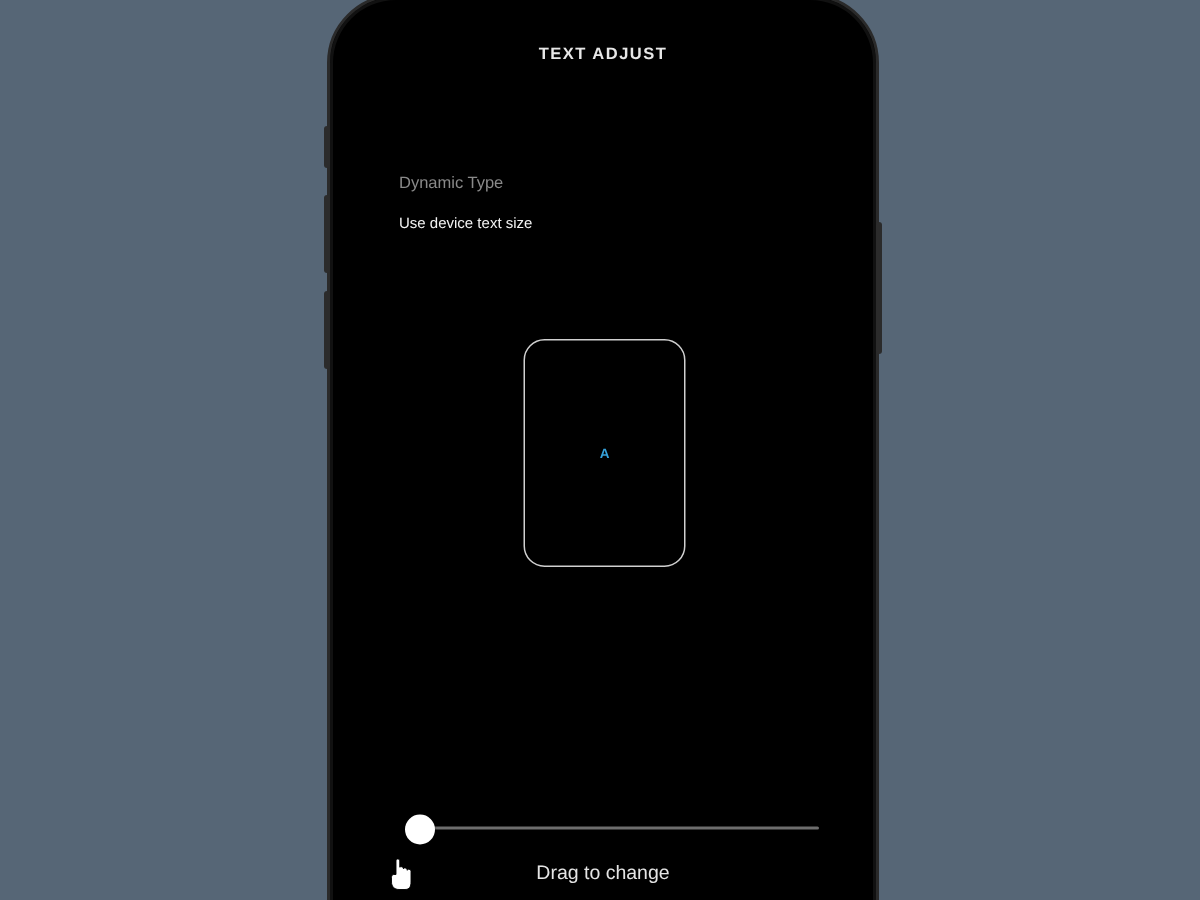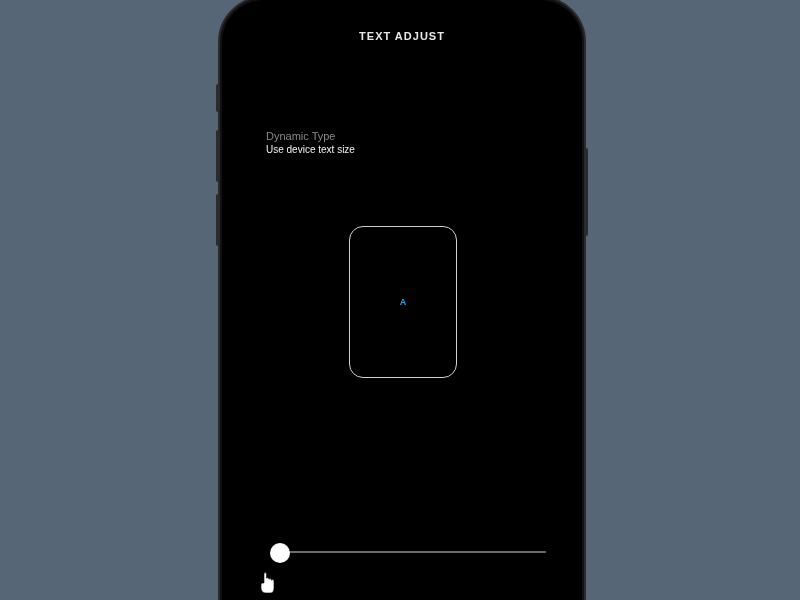--- a/index.html
+++ b/index.html
@@ -13,21 +13,21 @@
   .side-btn{position:absolute;background:#2b2b2b;border-radius:3px;}
   .sb-left-1{left:-4px;top:86px;width:4px;height:28px;}
   .sb-left-2{left:-4px;top:132px;width:4px;height:52px;}
   .sb-left-3{left:-4px;top:196px;width:4px;height:52px;}
   .sb-right{right:-4px;top:150px;width:4px;height:88px;}
 
   .title{position:absolute;top:20px;left:0;right:0;text-align:center;
     font-size:11px;letter-spacing:1px;font-weight:600;color:#e7e7e7;}
 
   .section-label{position:absolute;left:34px;top:106px;font-size:11px;
-    color:#8a8a8a;margin-top:14px;}
+    color:#8a8a8a;}
   .setting-title{position:absolute;left:34px;top:134px;font-size:10px;
     color:#f2f2f2;}
 
   .preview-card{position:absolute;left:117px;top:216px;width:108px;height:152px;
     border:1.5px solid #d0d0d0;border-radius:14px;box-sizing:border-box;}
   .preview-letter{position:absolute;left:117px;top:216px;width:108px;height:152px;
     display:flex;align-items:center;justify-content:center;font-size:9px;
     font-weight:700;color:#35a0d8;letter-spacing:0;}
 
   .slider-wrap{position:absolute;left:34px;right:26px;top:530px;height:24px;}
@@ -64,20 +64,21 @@
       <div class="setting-title" data-bind="section.setting_title">Use device text size</div>
 
       <div class="preview-card"></div>
       <div class="preview-letter" data-bind="preview.letter">A</div>
 
       <div class="slider-wrap">
         <div class="slider-track"></div>
         <div class="slider-thumb"></div>
       </div>
 
+      <div class="drag-label" data-bind="slider.hint">Drag to change</div>
 
     </div>
   </div>
 
   <svg class="cursor" viewBox="0 0 18 22">
     <path d="M6 2 L6 11 L4.5 11 C3.5 11 3 12 3 13 L3 16 C3 19 5 21 8 21 L12 21 C15 21 16 19 16 16 L16 9 C16 8 15 7.5 14.3 7.5 C14 7.5 13.7 7.6 13.5 7.8 L13.5 8.2 C13.5 7.2 12.7 6.6 12 6.6 C11.6 6.6 11.3 6.7 11 6.9 L11 7.3 C11 6.3 10.2 5.8 9.5 5.8 C9.1 5.8 8.8 5.9 8.5 6.1 L8.5 2 C8.5 1.2 7.9 0.6 7.2 0.6 C6.5 0.6 6 1.2 6 2 Z" fill="#fff" stroke="#000" stroke-width="0.6"></path>
   </svg>
 
 </div>
 

